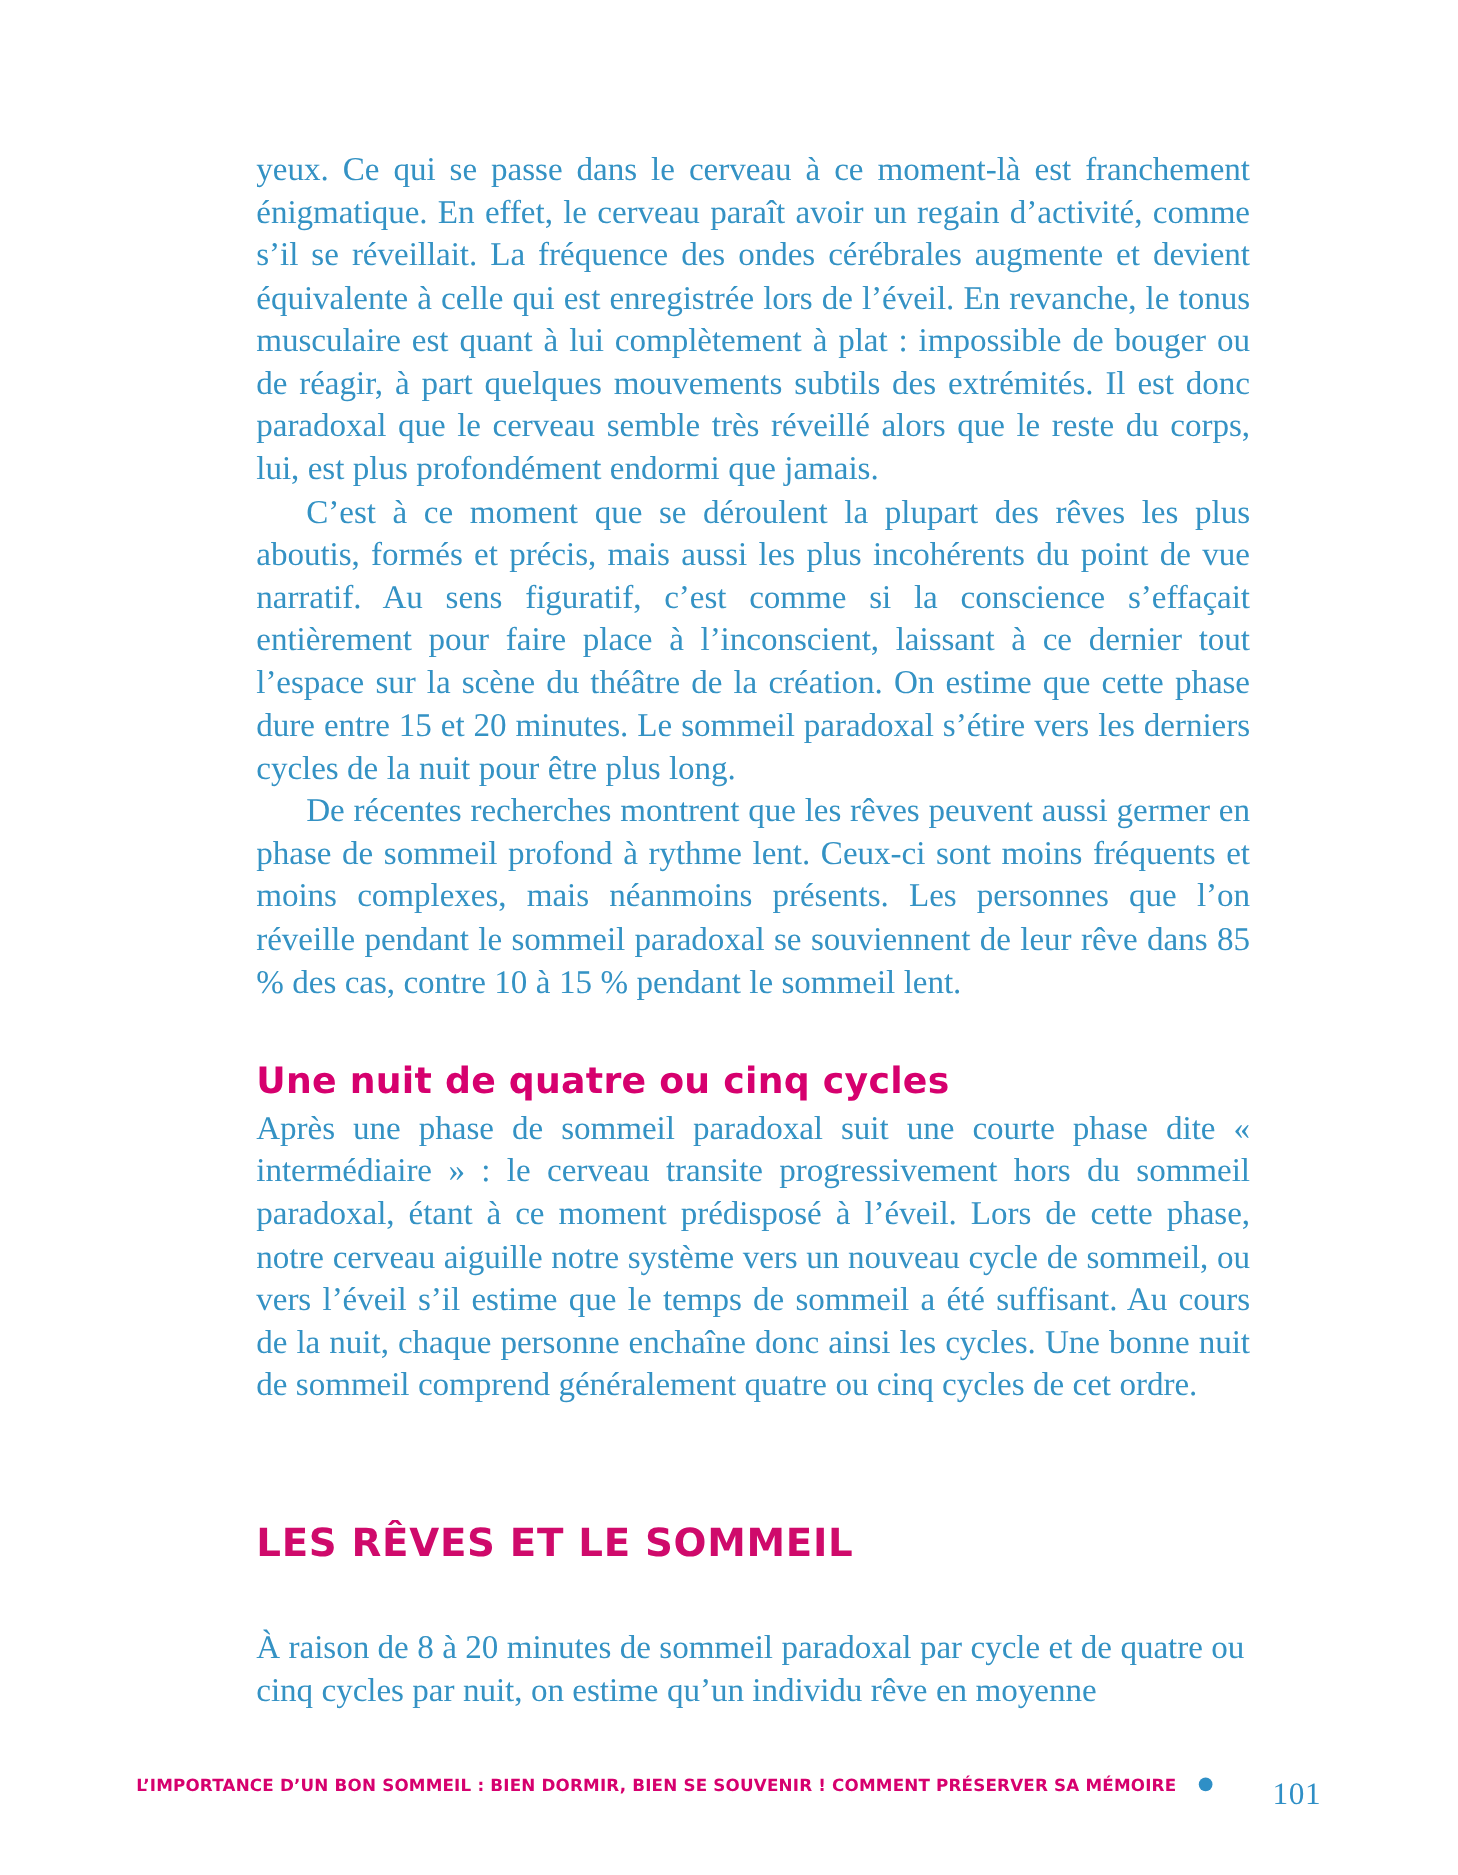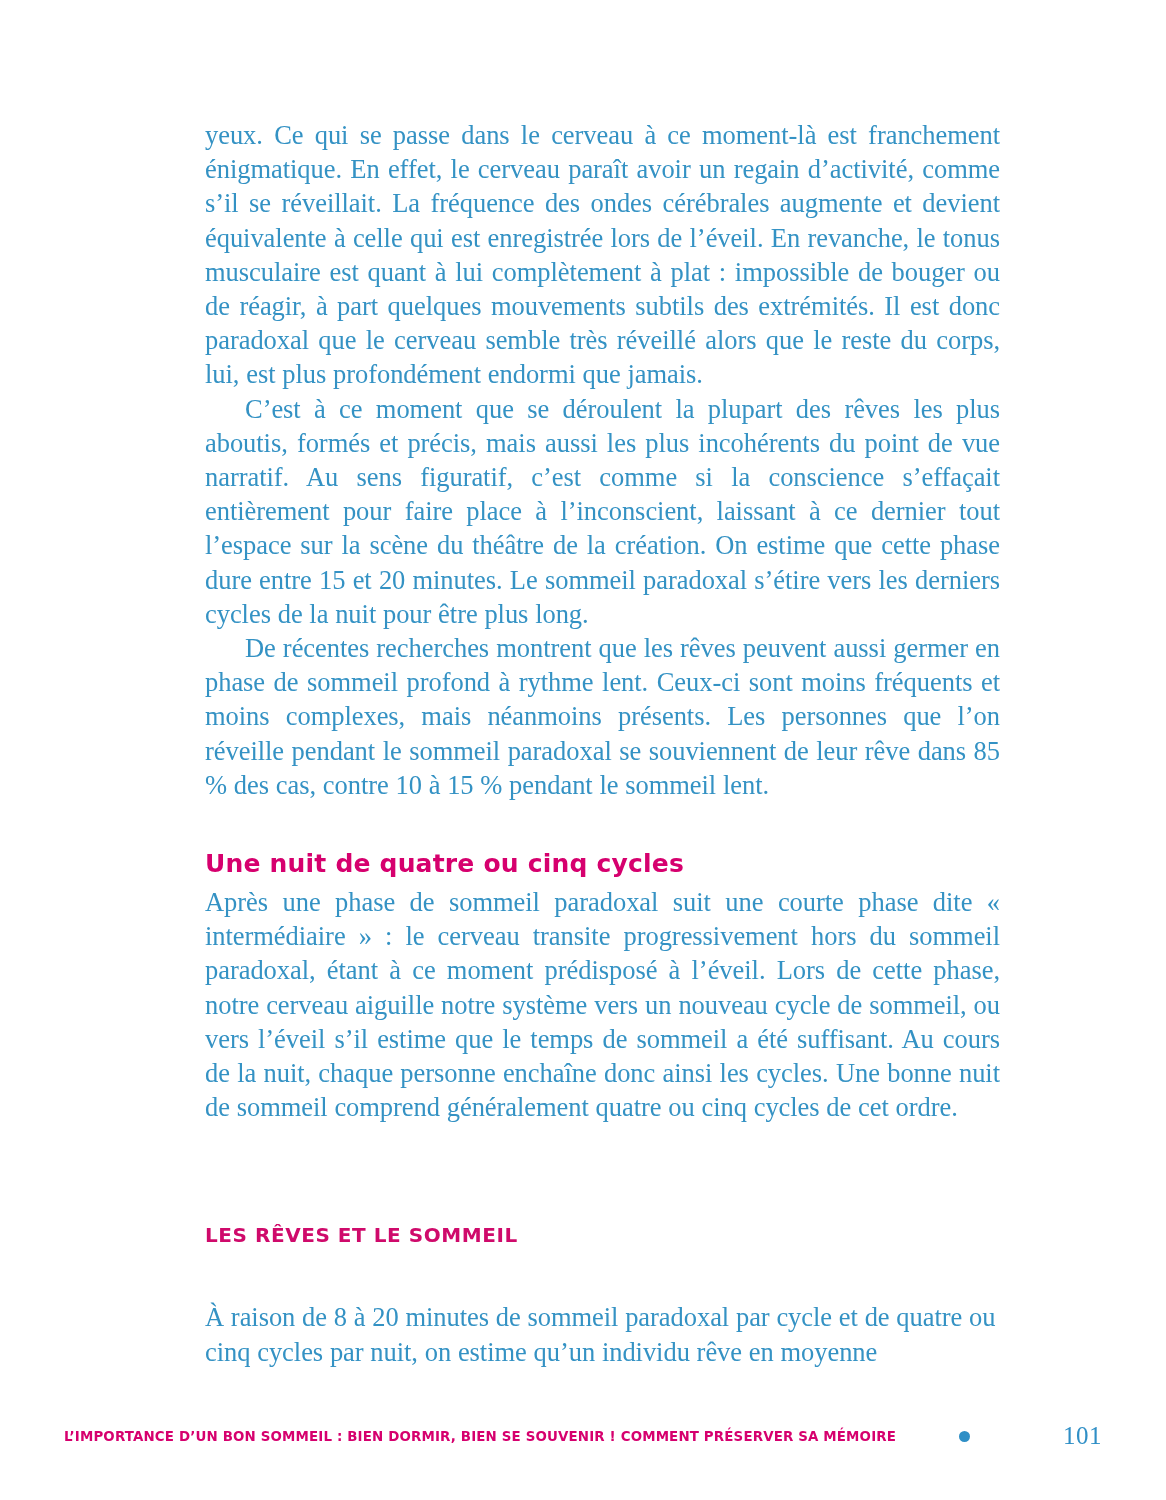--- a/index.html
+++ b/index.html
@@ -50,32 +50,32 @@
     text-indent: 40px;
   }
   .para.tight {
     text-align: left;
   }
 
   
   .subhead {
     margin: 0;
     font-family: "DejaVu Sans", sans-serif;
-    font-size: 25px;
+    font-size: 29px;
     font-weight: bold;
     color: #d6006e;
     letter-spacing: 0.2px;
     line-height: 32px;
   }
 
   
   .sectionhead {
     margin: 0;
     font-family: "DejaVu Sans", sans-serif;
-    font-size: 20px;
+    font-size: 31px;
     font-weight: bold;
     color: #cf0a6b;
     letter-spacing: 0.55px;
     line-height: 30px;
     text-transform: uppercase;
   }
 
   
   .gap-before-subhead { height: 46px; }
   .gap-after-subhead  { height: 5px; }
@@ -88,23 +88,21 @@
     left: 0;
     top: 1421px;
     width: 1166px;
     height: 30px;
     display: flex;
     align-items: center;
     justify-content: center;
   }
   .footer-inner {
     display: flex;
-    align-items: center;
     white-space: nowrap;
-    gap: 45px;
   }
   .footer-text {
     font-family: "DejaVu Sans", sans-serif;
     font-size: 13.4px;
     font-weight: bold;
     color: #d6006e;
     letter-spacing: 0.15px;
   }
   .footer-dot {
     width: 11px;

